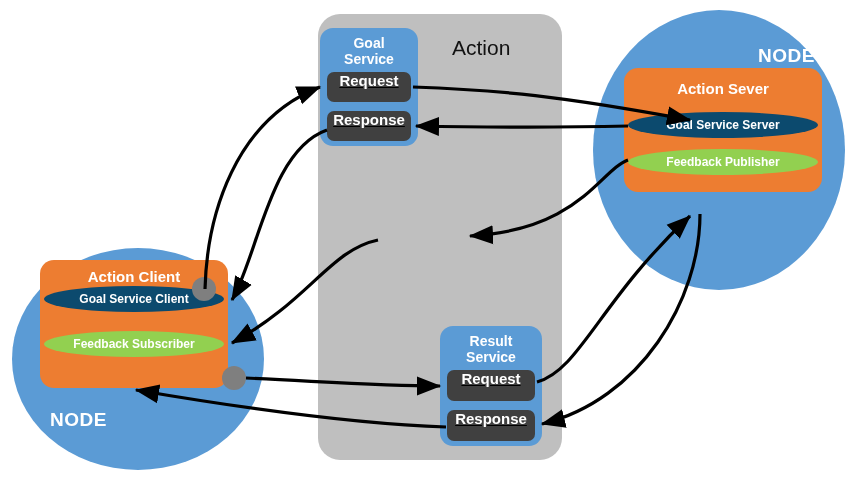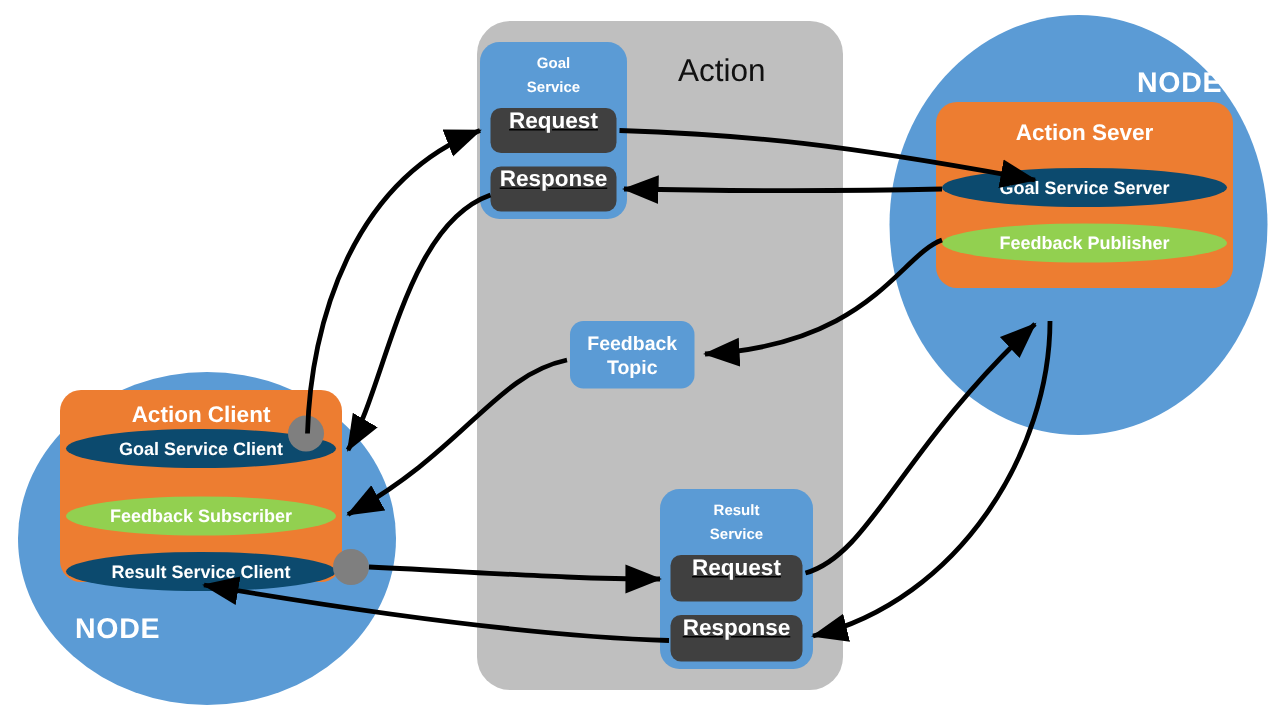--- a/index.html
+++ b/index.html
@@ -21,21 +21,21 @@
               width:100%;text-align:center;white-space:nowrap;}
 
   .pill{position:absolute;border-radius:50%/50%;display:flex;
         align-items:center;justify-content:center;}
   .pill span{color:#ffffff;font-weight:bold;font-size:12px;white-space:nowrap;}
   .pill.yellow{background:#0c4a6e;}
   .pill.green{background:#92D050;}
 
   .svc-box{position:absolute;background:#5B9BD5;border-radius:13px;}
   .svc-title{position:absolute;width:100%;text-align:center;color:#ffffff;
-             font-weight:bold;font-size:10px;line-height:16px;}
+             font-weight:bold;font-size:14px;line-height:16px;}
   .msg-box{position:absolute;background:#404040;border-radius:7px;
            display:flex;align-items:flex-start;justify-content:center;text-decoration:underline;}
   .msg-box span{color:#ffffff;font-weight:bold;font-size:15px;white-space:nowrap;}
 
   .topic-box{position:absolute;background:#5B9BD5;border-radius:9px;
              display:flex;align-items:center;justify-content:center;}
   .topic-box span{color:#ffffff;font-weight:bold;font-size:13px;line-height:16px;
                   text-align:center;}
 
   .conn-dot{position:absolute;border-radius:50%;background:#7F7F7F;}
@@ -57,23 +57,20 @@
   <div class="role-box" style="left:40px;top:260px;width:188px;height:128px;">
     <div class="role-title" style="left:0;top:8px;text-align:center;">Action Client</div>
   </div>
 
   <div class="pill yellow" style="left:44px;top:286px;width:180px;height:26px;">
     <span>Goal Service Client</span>
   </div>
   <div class="pill green" style="left:44px;top:331px;width:180px;height:26px;">
     <span>Feedback Subscriber</span>
   </div>
-  <div class="pill yellow" style="left:44px;top:368px;width:180px;height:26px;">
-    <span>Result Service Client</span>
-  </div>
 
   <div class="conn-dot" style="left:192px;top:277px;width:24px;height:24px;"></div>
   <div class="conn-dot" style="left:222px;top:366px;width:24px;height:24px;"></div>
 
   <div class="node-circle" style="left:593px;top:10px;width:252px;height:280px;"></div>
   <div class="node-label" style="left:758px;top:45px;">NODE</div>
 
   <div class="role-box" style="left:624px;top:68px;width:198px;height:124px;">
     <div class="role-title" style="left:0;top:12px;">Action Sever</div>
   </div>
@@ -91,26 +88,20 @@
       <div>Service</div>
     </div>
   </div>
   <div class="msg-box" style="left:327px;top:72px;width:84px;height:30px;">
     <span>Request</span>
   </div>
   <div class="msg-box" style="left:327px;top:111px;width:84px;height:30px;">
     <span>Response</span>
   </div>
 
-  <div class="topic-box" style="left:380px;top:214px;width:83px;height:45px;">
-    <span>
-      <span>Feedback</span><br>
-      <span>Topic</span>
-    </span>
-  </div>
 
   <div class="svc-box" style="left:440px;top:326px;width:102px;height:120px;">
     <div class="svc-title" style="left:0;top:7px;">
       <div>Result</div>
       <div>Service</div>
     </div>
   </div>
   <div class="msg-box" style="left:447px;top:370px;width:88px;height:31px;">
     <span>Request</span>
   </div>

